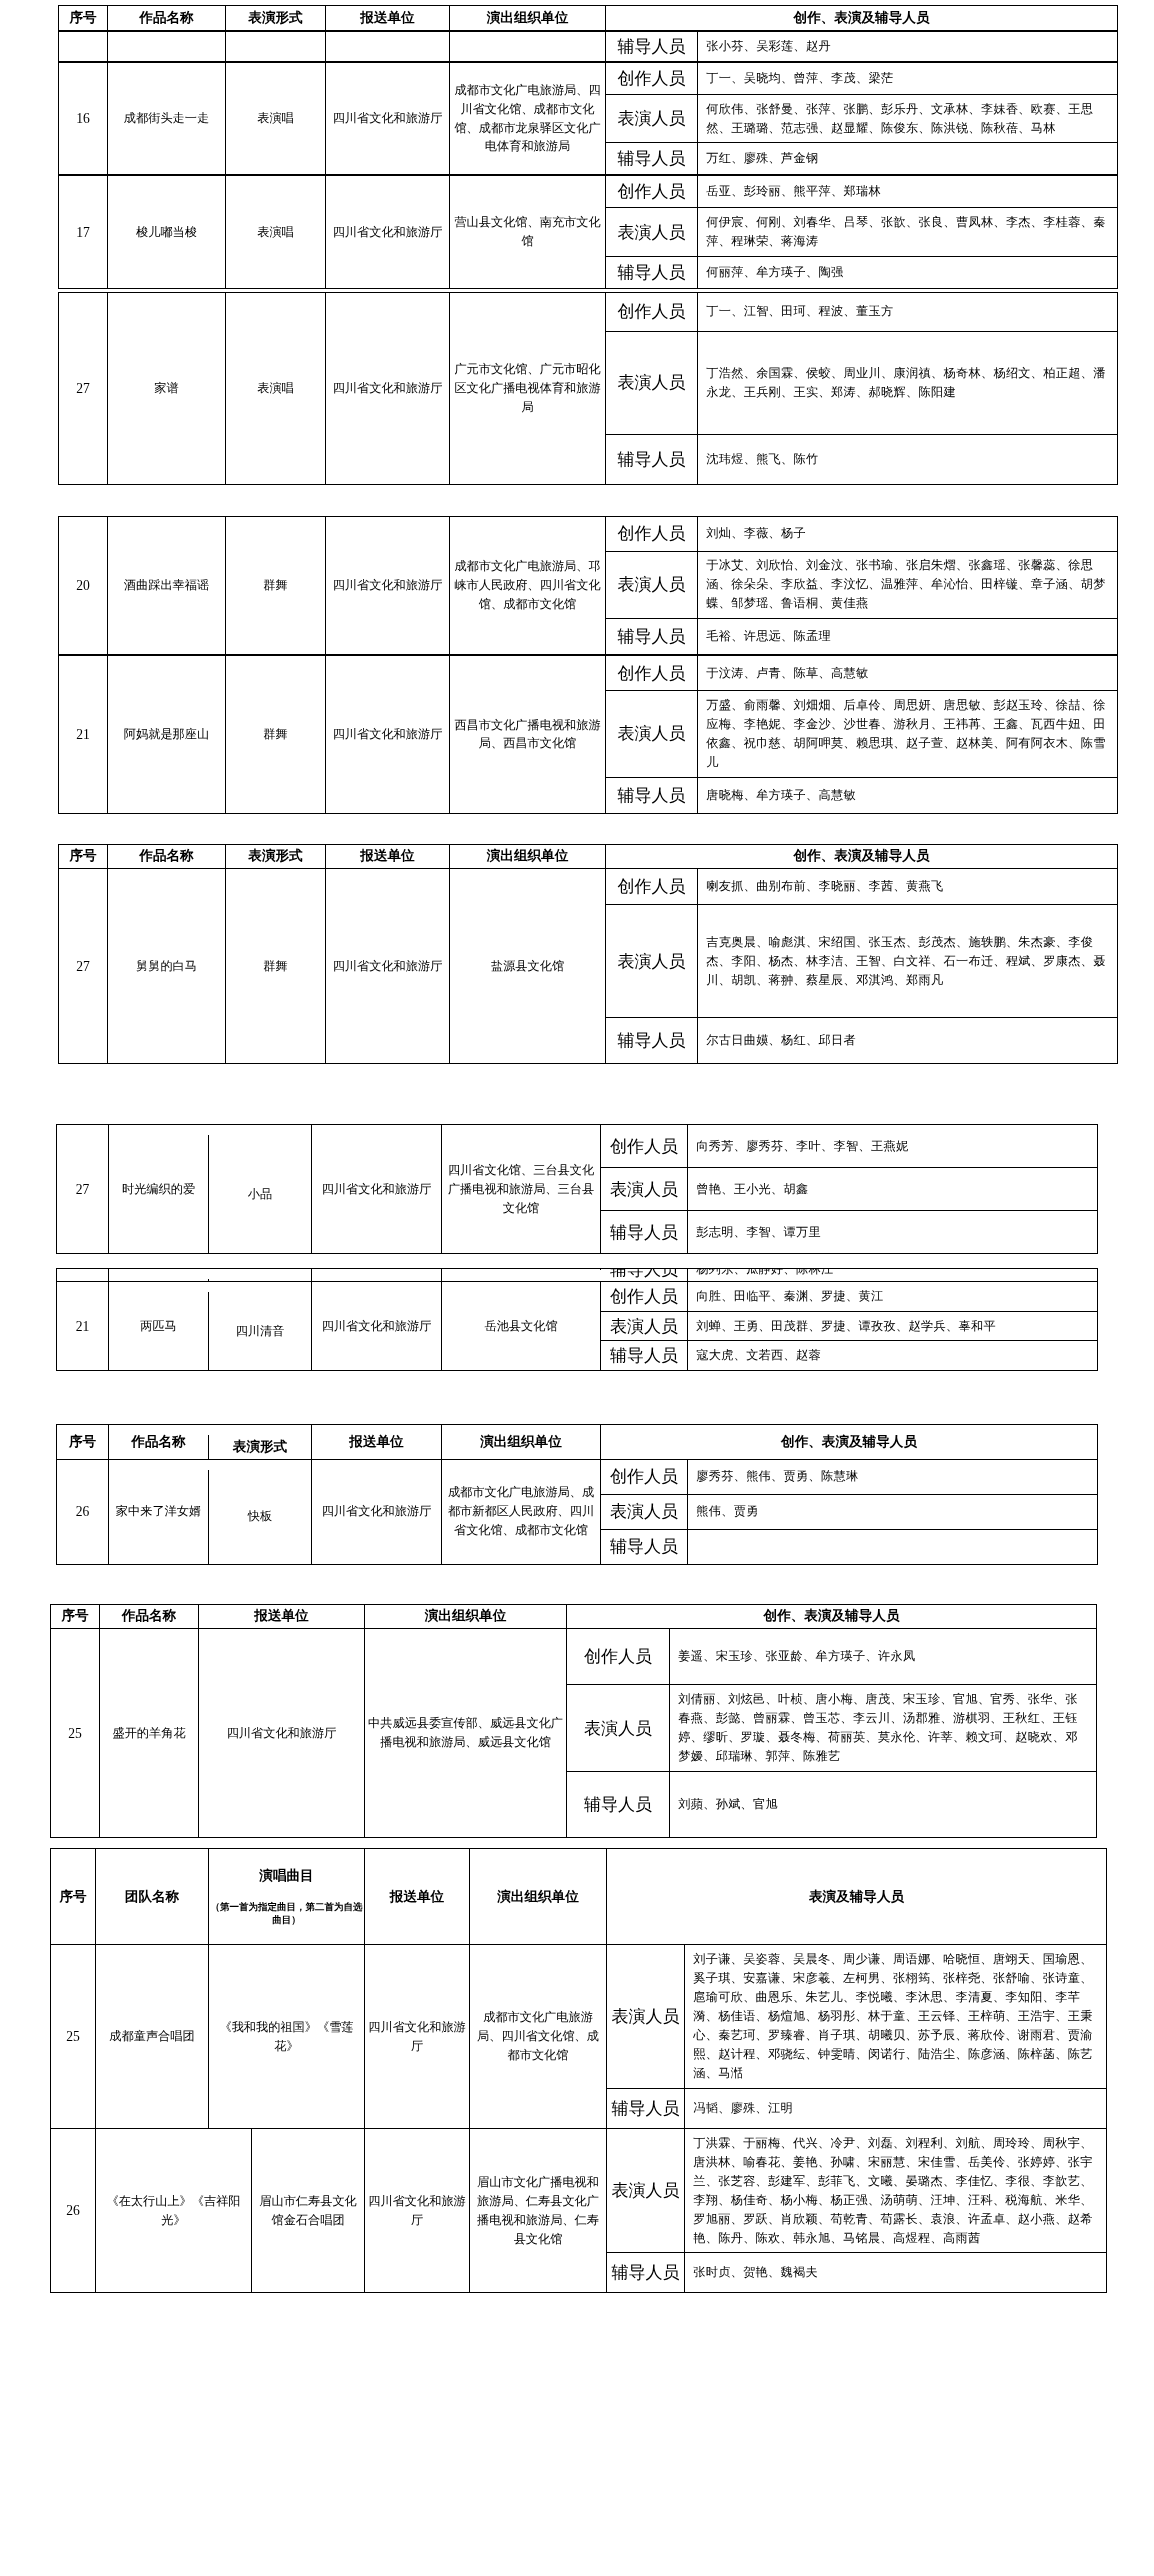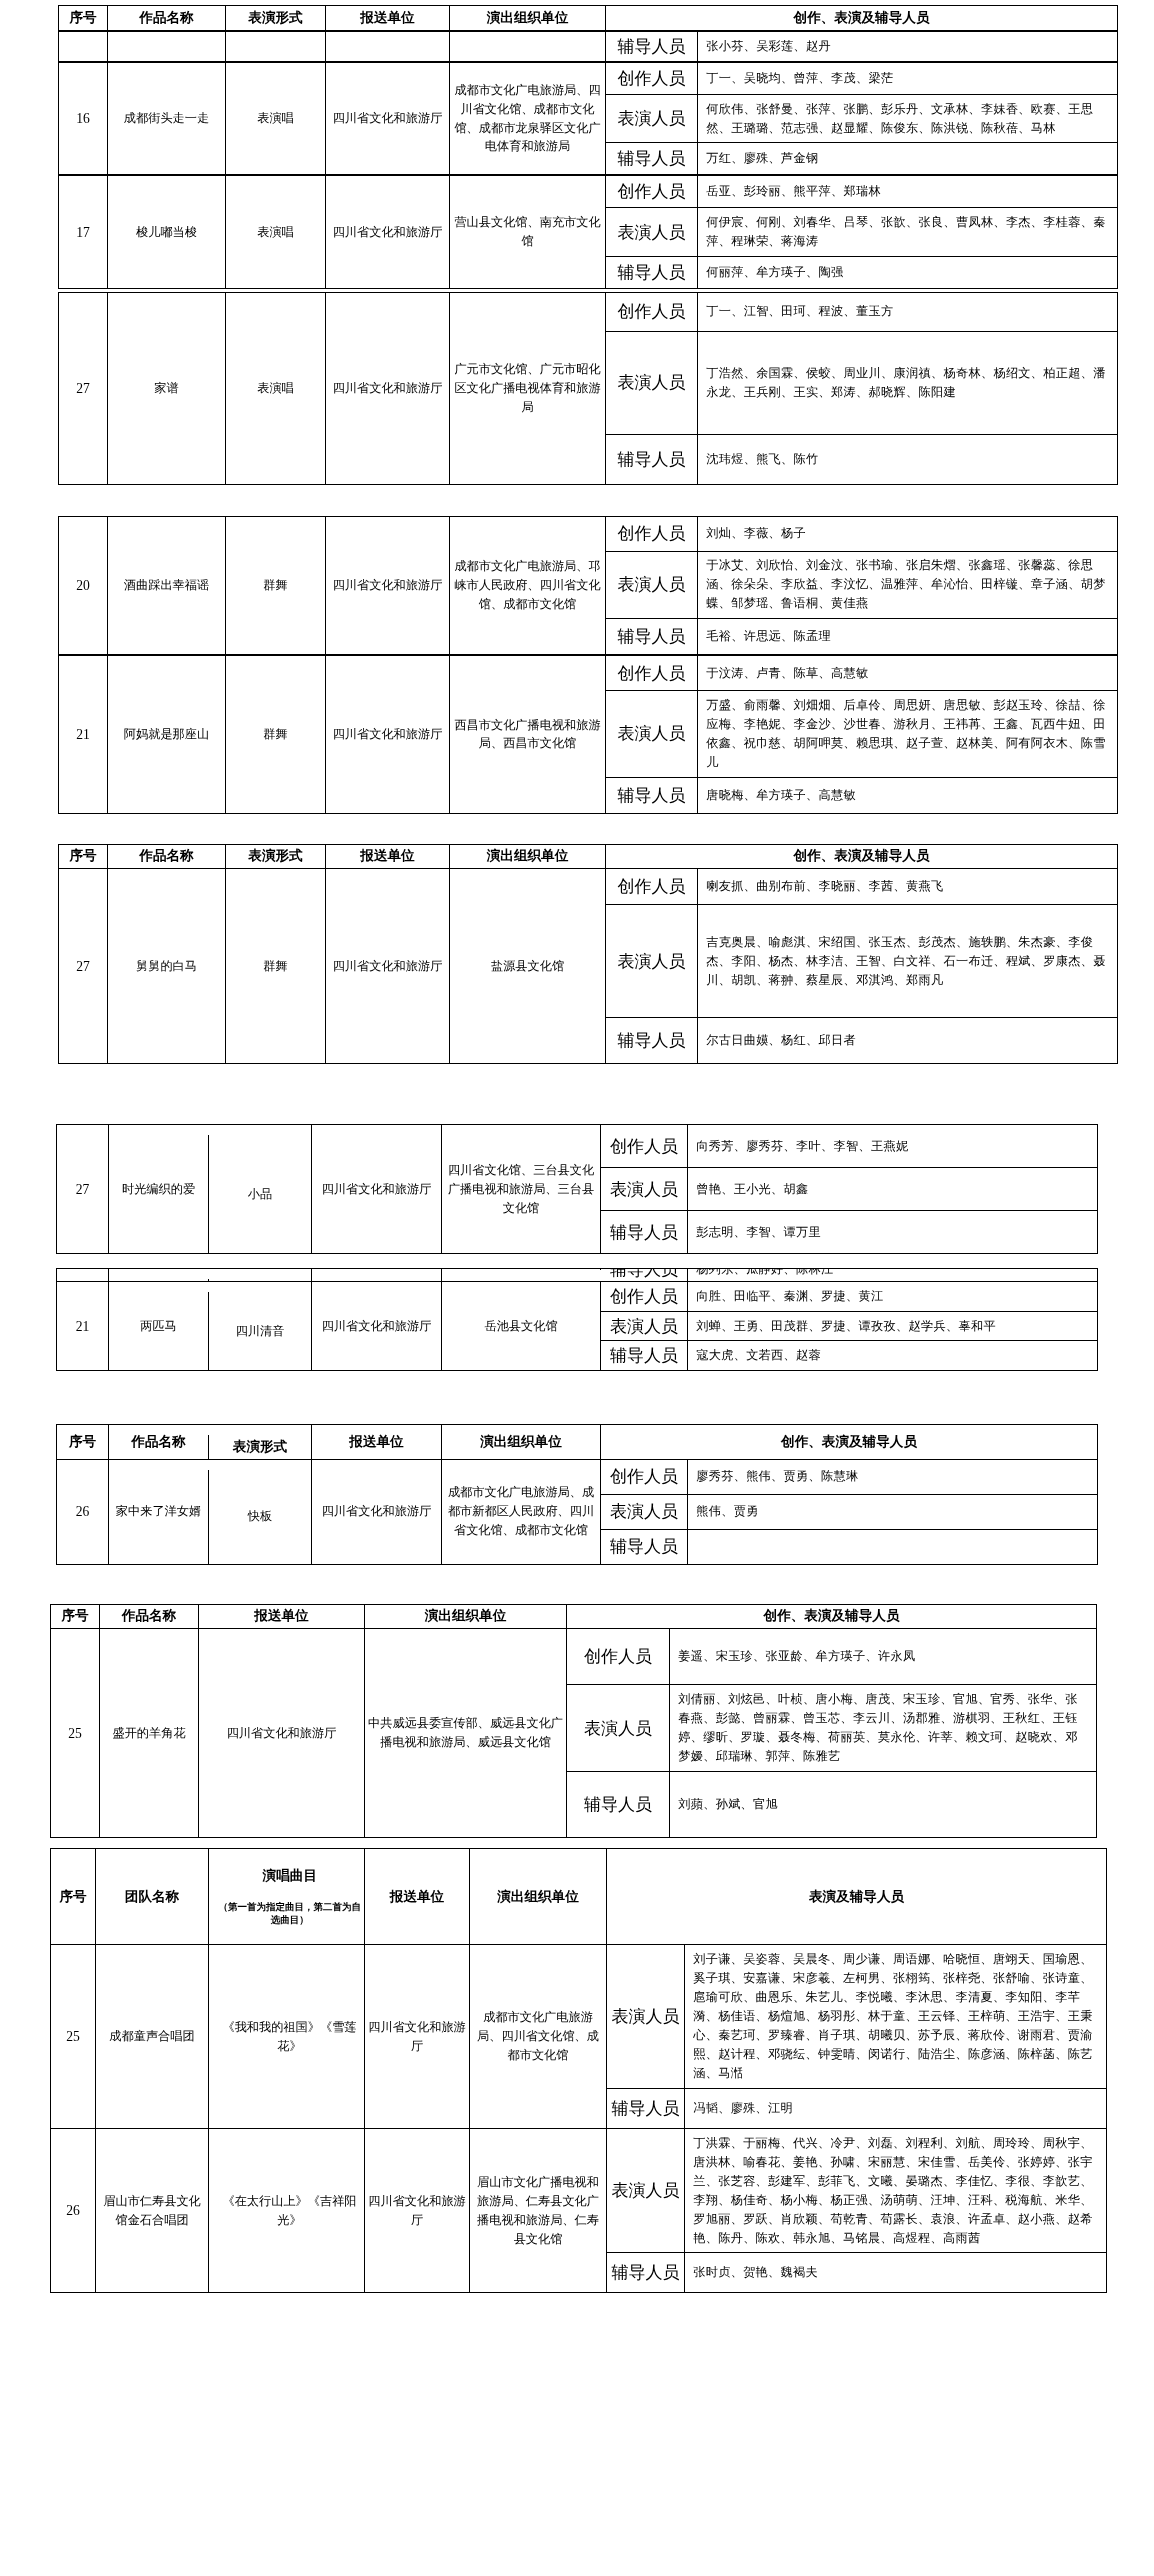--- a/index.html
+++ b/index.html
@@ -26,21 +26,21 @@
   .type-A{width:1060px;margin-left:58px;}
   .type-A .c0{width:48px;}.type-A .c1{width:118px;}.type-A .c2{width:100px;}.type-A .c3{width:124px;}.type-A .c4{width:156px;}
   .type-A .glabel{width:92px;}
   .type-N{width:1042px;margin-left:56px;}
   .type-N .c0{width:51px;}.type-N .c1{width:100px;}.type-N .c2{width:103px;margin-top:10px;}.type-N .c3{width:130px;}.type-N .c4{width:159px;}
   .type-N .glabel{width:87px;}
   .type-B{width:1047px;margin-left:50px;}
   .type-B .c0{width:48px;}.type-B .c1{width:99px;}.type-B .c2{width:166px;}.type-B .c3{width:202px;}
   .type-B .glabel{width:103px;}
   .type-C{width:1057px;margin-left:50px;}
-  .type-C .c0{width:44px;}.type-C .c1{width:113px;}.type-C .c2{width:156px;padding-left:8px;}.type-C .c3{width:105px;}.type-C .c4{width:137px;}
+  .type-C .c0{width:44px;}.type-C .c1{width:113px;}.type-C .c2{width:156px;}.type-C .c3{width:105px;}.type-C .c4{width:137px;}
   .type-C .glabel{width:78px;}
   .type-C .hdr{min-height:95px;}
   
   .tbl-t1{margin-top:0;}
   .tbl-t1 .frag .grp{min-height:28.5px;}
   .tbl-t2{margin-top:2.7px;}
   .tbl-t2 .grp:nth-child(1){min-height:38px;}
   .tbl-t2 .grp:nth-child(2){min-height:102px;}
   .tbl-t2 .grp:nth-child(3){min-height:49px;}
   .tbl-t3{margin-top:31px;}
@@ -375,22 +375,22 @@
             <div class="gnames">刘子谦、吴姿蓉、吴晨冬、周少谦、周语娜、哈晓恒、唐翊天、国瑜恩、奚子琪、安嘉谦、宋彦羲、左柯男、张栩筠、张梓尧、张舒喻、张诗童、扈瑜可欣、曲恩乐、朱艺儿、李悦曦、李沐思、李清夏、李知阳、李芊漪、杨佳语、杨煊旭、杨羽彤、林于童、王云铎、王梓萌、王浩宇、王秉心、秦艺珂、罗臻睿、肖子琪、胡曦贝、苏予辰、蒋欣伶、谢雨君、贾渝熙、赵计程、邓骁纭、钟雯晴、闵诺行、陆浩尘、陈彦涵、陈梓菡、陈艺涵、马湉</div>
           </div>
           <div class="grp">
             <div class="glabel">辅导人员</div>
             <div class="gnames">冯韬、廖殊、江明</div>
           </div>
         </div>
       </div>
       <div class="row">
         <div class="ic c0 serial">26</div>
+        <div class="ic c2">《在太行山上》《吉祥阳光》</div>
         <div class="ic c1">眉山市仁寿县文化馆金石合唱团</div>
-        <div class="ic c2">《在太行山上》《吉祥阳光》</div>
         <div class="ic c3">四川省文化和旅游厅</div>
         <div class="ic c4">眉山市文化广播电视和旅游局、仁寿县文化广播电视和旅游局、仁寿县文化馆</div>
         <div class="groups">
           <div class="grp">
             <div class="glabel">表演人员</div>
             <div class="gnames">丁洪霖、于丽梅、代兴、冷尹、刘磊、刘程利、刘航、周玲玲、周秋宇、唐洪林、喻春花、姜艳、孙啸、宋丽慧、宋佳雪、岳美伶、张婷婷、张宇兰、张芝容、彭建军、彭菲飞、文曦、晏璐杰、李佳忆、李很、李歆艺、李翔、杨佳奇、杨小梅、杨正强、汤萌萌、汪坤、汪科、税海航、米华、罗旭丽、罗跃、肖欣颖、苟乾青、苟露长、袁浪、许孟卓、赵小燕、赵希艳、陈丹、陈欢、韩永旭、马铭晨、高煜程、高雨茜</div>
           </div>
           <div class="grp">
             <div class="glabel">辅导人员</div>
             <div class="gnames">张时贞、贺艳、魏褐夫</div>

